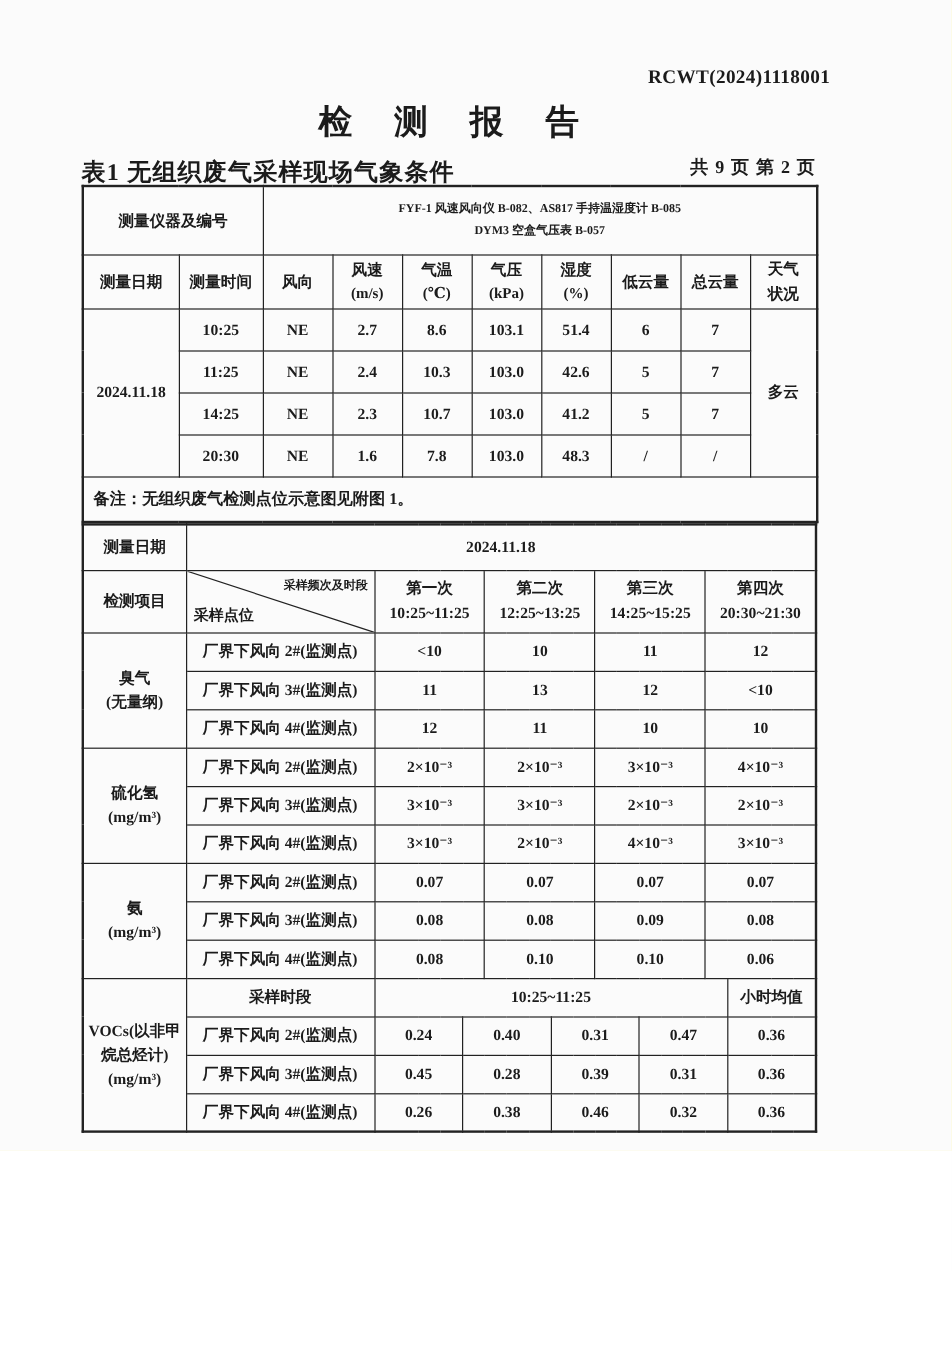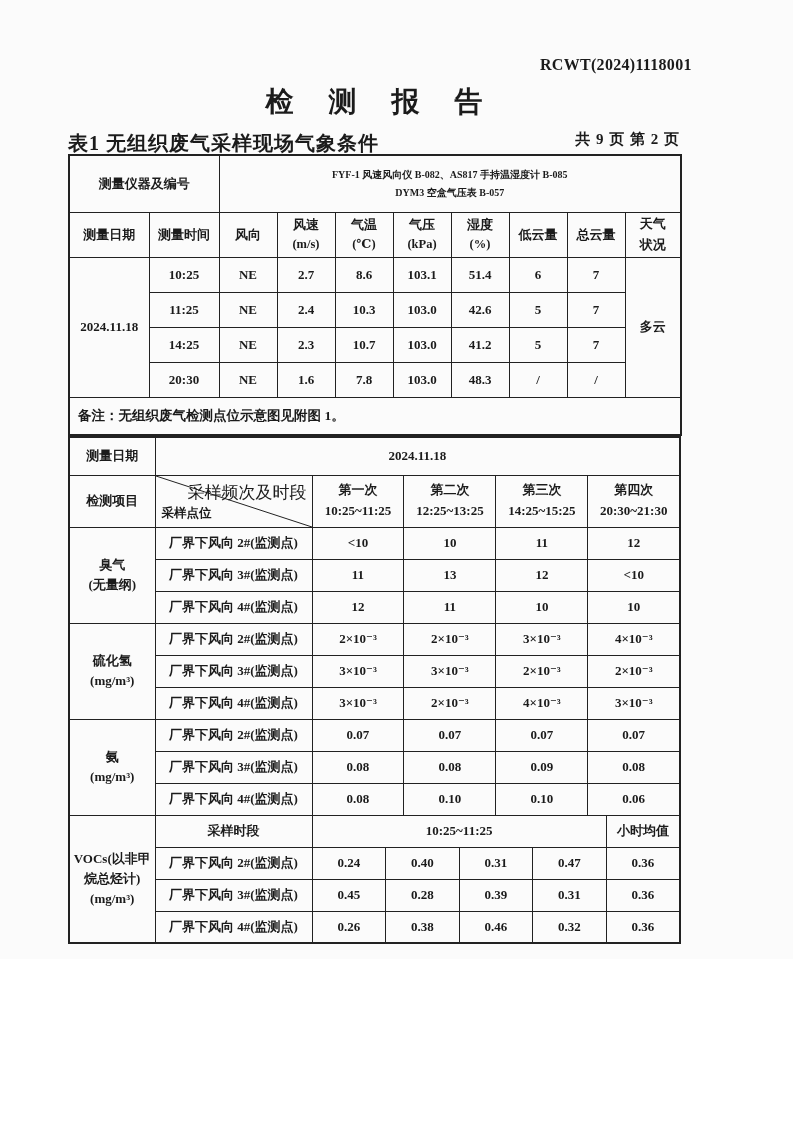--- a/index.html
+++ b/index.html
@@ -26,21 +26,21 @@
   .lbl{font-weight:bold;}
   .small-unit{font-size:12.5px;}
   .two-line{line-height:1.55;}
   .h57{height:57px;}.h45{height:45px;}.h35{height:35px;}.h38{height:38px;}
   .h52{height:52px;}.h32{height:32px;}
   .note-cell{text-align:left;padding-left:8px;font-weight:bold;font-size:13.5px;}
   .instr{font-size:10px;font-weight:bold;line-height:1.8;}
   .t2-caption{text-align:center;font-size:15px;font-weight:bold;margin-top:12px;margin-bottom:5px;letter-spacing:1px;}
   .diag-cell{position:relative;padding:0;}
   .diag-cell svg{position:absolute;left:0;top:0;width:100%;height:100%;display:block;}
-  .diag-top{position:absolute;top:5px;right:5px;font-size:17px;font-weight:normal;}
+  .diag-top{position:absolute;top:5px;right:5px;font-size:10px;font-weight:bold;}
   .diag-bottom{position:absolute;bottom:5px;left:6px;font-size:12.5px;font-weight:bold;}
   .freq{line-height:1.6;font-size:13px;}
   .point{font-size:13px;}
   col.c1{width:86px;}col.c2{width:157px;}col.m{width:18.4px;}
   colgroup.t1 col:nth-child(1){width:80px;}
   colgroup.t1 col:nth-child(2){width:70px;}
   colgroup.t1 col{width:58px;}
   colgroup.t1 col:nth-child(10){width:56px;}
 </style>
 </head>

